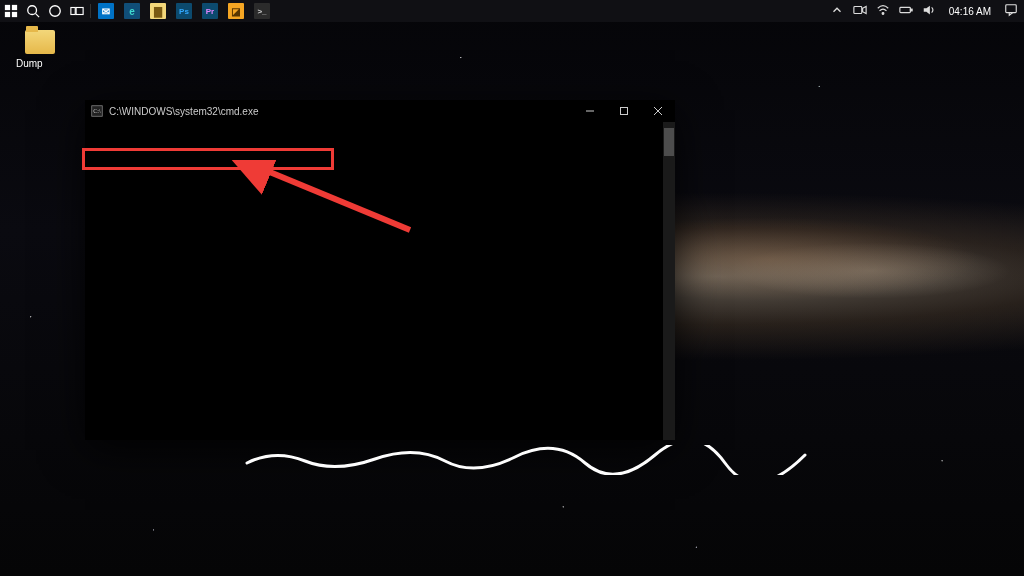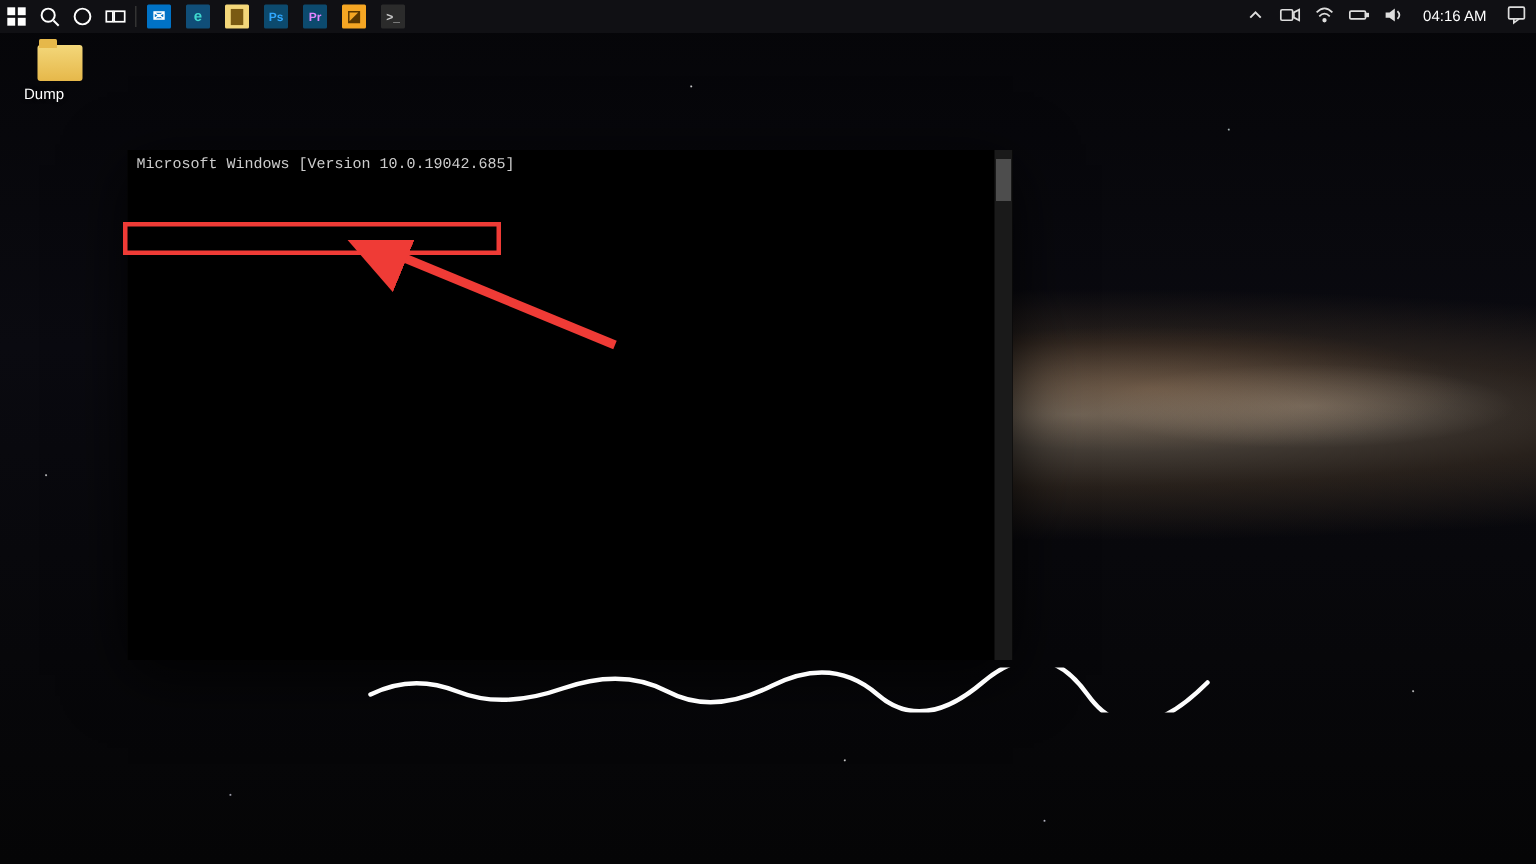--- a/index.html
+++ b/index.html
@@ -191,22 +191,46 @@
         </svg></span>
   </div>
 </div>
 
 <div class="desktop-icon">
   <div class="folder-glyph"></div>
   <div class="desktop-icon-label">Dump</div>
 </div>
 
 <div class="cmd-window">
+  <div class="titlebar">
+    <svg class="titlebar-icon" viewBox="0 0 16 16">
+        <rect x="1" y="1" width="14" height="14" fill="#222" stroke="#888"></rect>
+        <text x="3" y="11" font-size="8" fill="#ccc" font-family="Consolas">C:\</text>
+      </svg>
+    <span>C:\WINDOWS\system32\cmd.exe</span>
+    <div class="win-controls">
+      <div class="win-btn" title="Minimize">
+          <svg viewBox="0 0 10 10">
+            <line x1="1" y1="5" x2="9" y2="5" stroke="#ccc" stroke-width="1"></line>
+          </svg>
+        </div>
+      <div class="win-btn" title="Maximize">
+          <svg viewBox="0 0 10 10">
+            <rect x="1.5" y="1.5" width="7" height="7" fill="none" stroke="#ccc" stroke-width="1"></rect>
+          </svg>
+        </div>
+      <div class="win-btn" title="Close">
+          <svg viewBox="0 0 10 10">
+            <line x1="1" y1="1" x2="9" y2="9" stroke="#ccc" stroke-width="1"></line>
+            <line x1="9" y1="1" x2="1" y2="9" stroke="#ccc" stroke-width="1"></line>
+          </svg>
+        </div>
+    </div>
+  </div>
   <div class="cmd-body">
-    <div class="line">Microsoft Windows [Version 10.0.19042.685]</div>
     <div class="line"></div>
     <div class="cmd-scroll">
       <div class="cmd-scroll-thumb"></div>
     </div>
   </div>
 </div>
 
 <div class="annot-box"></div>
 <svg class="annot-arrow" viewBox="0 0 210 80">
   <defs>

